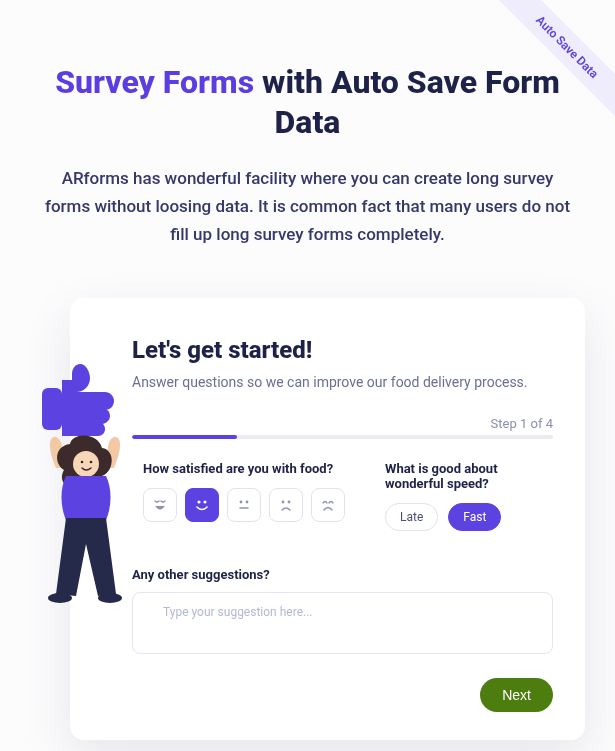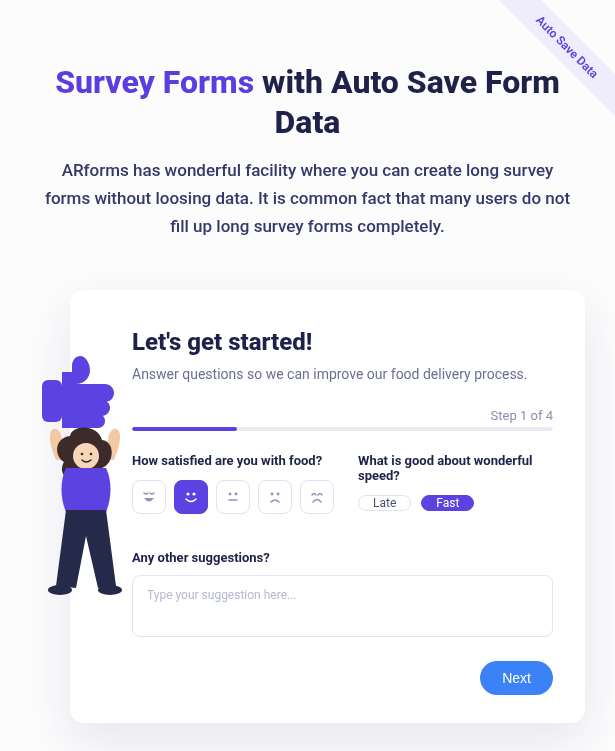--- a/index.html
+++ b/index.html
@@ -26,73 +26,73 @@
     color: #5c42e0;
     text-align: center;
     font-size: 12px;
     font-weight: 600;
     transform: rotate(45deg);
     top: 32px; right: -52px;
   }
   .hero { text-align: center; padding: 62px 40px 0 40px; }
   .hero h1 { font-size: 32px; font-weight: 800; line-height: 1.25; color: #1e2248; }
   .hero h1 .accent { color: #5b3de0; }
-  .hero p { margin-top: 14px; font-size: 17px; line-height: 1.65; color: #34396a; font-weight:500; }
+  .hero p { margin-top: 22px; font-size: 17px; line-height: 1.65; color: #34396a; font-weight:500; }
 
   .stage { position: relative; margin: 50px 30px 0 30px; }
   .card {
     position: relative;
     margin-left: 40px;
     background: #ffffff;
     border-radius: 14px;
     padding: 38px 32px 28px 62px;
     box-shadow: 0 18px 50px rgba(40,44,90,0.10);
   }
   .card h2 { font-size: 24px; font-weight: 800; color: #1e2248; }
   .card .sub { margin-top: 10px; color: #6a6f94; font-size: 14px; }
 
   .progress-wrap { margin-top: 26px; }
   .progress-step { text-align: right; font-size: 13px; color: #8b8fb0; margin-bottom: 4px; }
   .progress-track { height: 4px; background: #ecebf2; border-radius: 3px; overflow: hidden; }
   .progress-fill { width: 25%; height: 100%; background: #5c42e0; border-radius: 3px; }
 
-  .fields { display: flex; gap: 24px; margin-top: 22px; }
+  .fields { display: flex; gap: 40px; margin-top: 22px; margin-left: 11px; }
   .col { flex: 1; }
   .qlabel { font-size: 13px; font-weight: 700; color: #1e2248; }
 
   .faces { display: flex; gap: 8px; margin-top: 12px; }
   .face {
     width: 34px; height: 34px; border: 1px solid #e3e2ee; border-radius: 8px;
     display: flex; align-items: center; justify-content: center;
     background: #fff; cursor: pointer;
   }
   .face.selected { background: #5c42e0; border-color: #5c42e0; }
   .face svg circle.eye, .face svg path.mouth { stroke: #8e93b6; fill: none; }
   .face svg circle.eye { fill: #8e93b6; stroke: none; }
   .face.selected svg circle.eye { fill: #ffffff; }
   .face.selected svg path.mouth { stroke: #ffffff; }
 
   .chips { display: flex; gap: 10px; margin-top: 12px; flex-wrap: wrap; }
   .chip {
-    padding: 0 14px; border-radius: 18px; border: 1px solid #e3e2ee;
+    padding: 6px 14px; border-radius: 18px; border: 1px solid #e3e2ee;
     background: #fff; font-size: 12px; color: #4a4f78; cursor: pointer;
   }
   .chip.selected { background: #5c42e0; border-color: #5c42e0; color: #fff; }
 
   .suggestion { margin-top: 36px; }
   .textarea {
     margin-top: 10px; width: 100%; height: 62px; border: 1px solid #e5e4f0;
-    border-radius: 8px; padding: 12px 14px; font-family: inherit; font-size: 12px;
+    border-radius: 8px; padding: 12px 30px; font-family: inherit; font-size: 12px;
     color: #4a4f78; resize: none;
   }
   .textarea::placeholder { color: #b4b8d1; font-size: 12px; }
 
   .actions { text-align: right; margin-top: 20px; }
   .next-btn {
-    background: #3b82f6; color: #fff; border: none; border-radius: 18px;
+    background: #4d7c0f; color: #fff; border: none; border-radius: 18px;
     padding: 9px 22px; font-size: 14px; font-weight: 500; cursor: pointer;
   }
 
   .illus { position: absolute; left: -10px; top: 50px; width: 120px; z-index: 2; }
 </style>
 </head>
 <body>
 
 <div class="ribbon">
   <div class="ribbon-inner">Auto Save Data</div>

